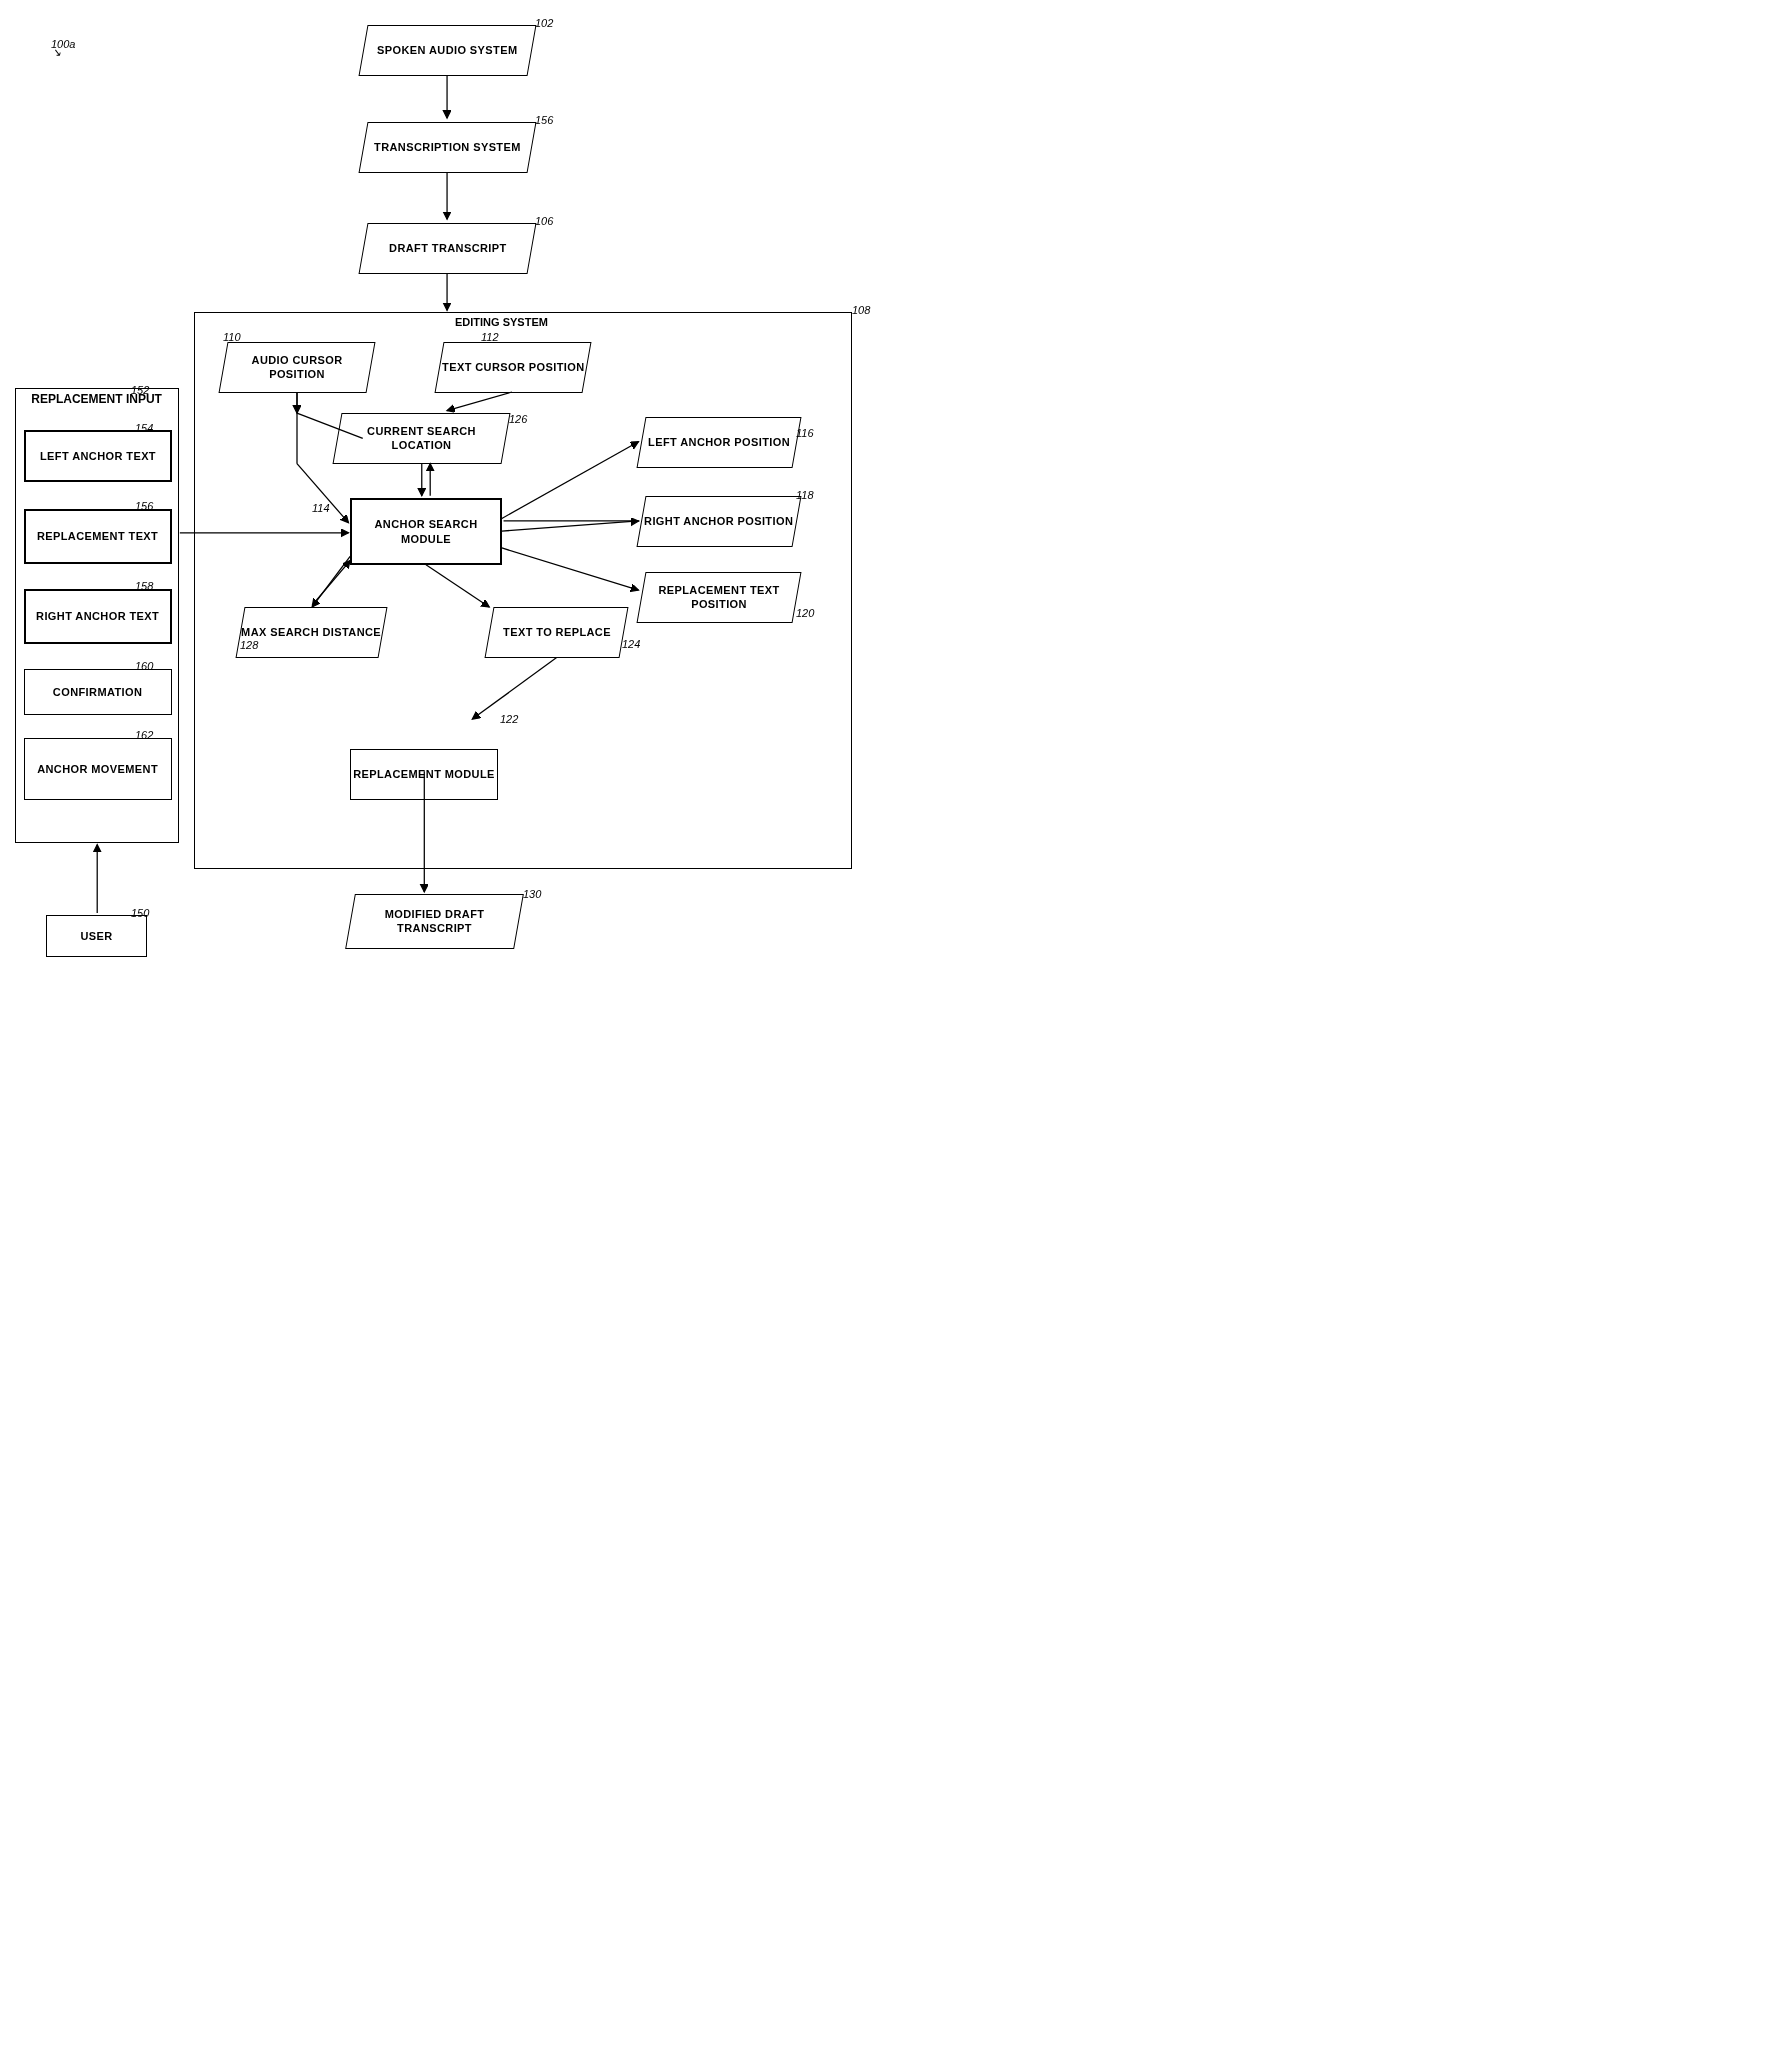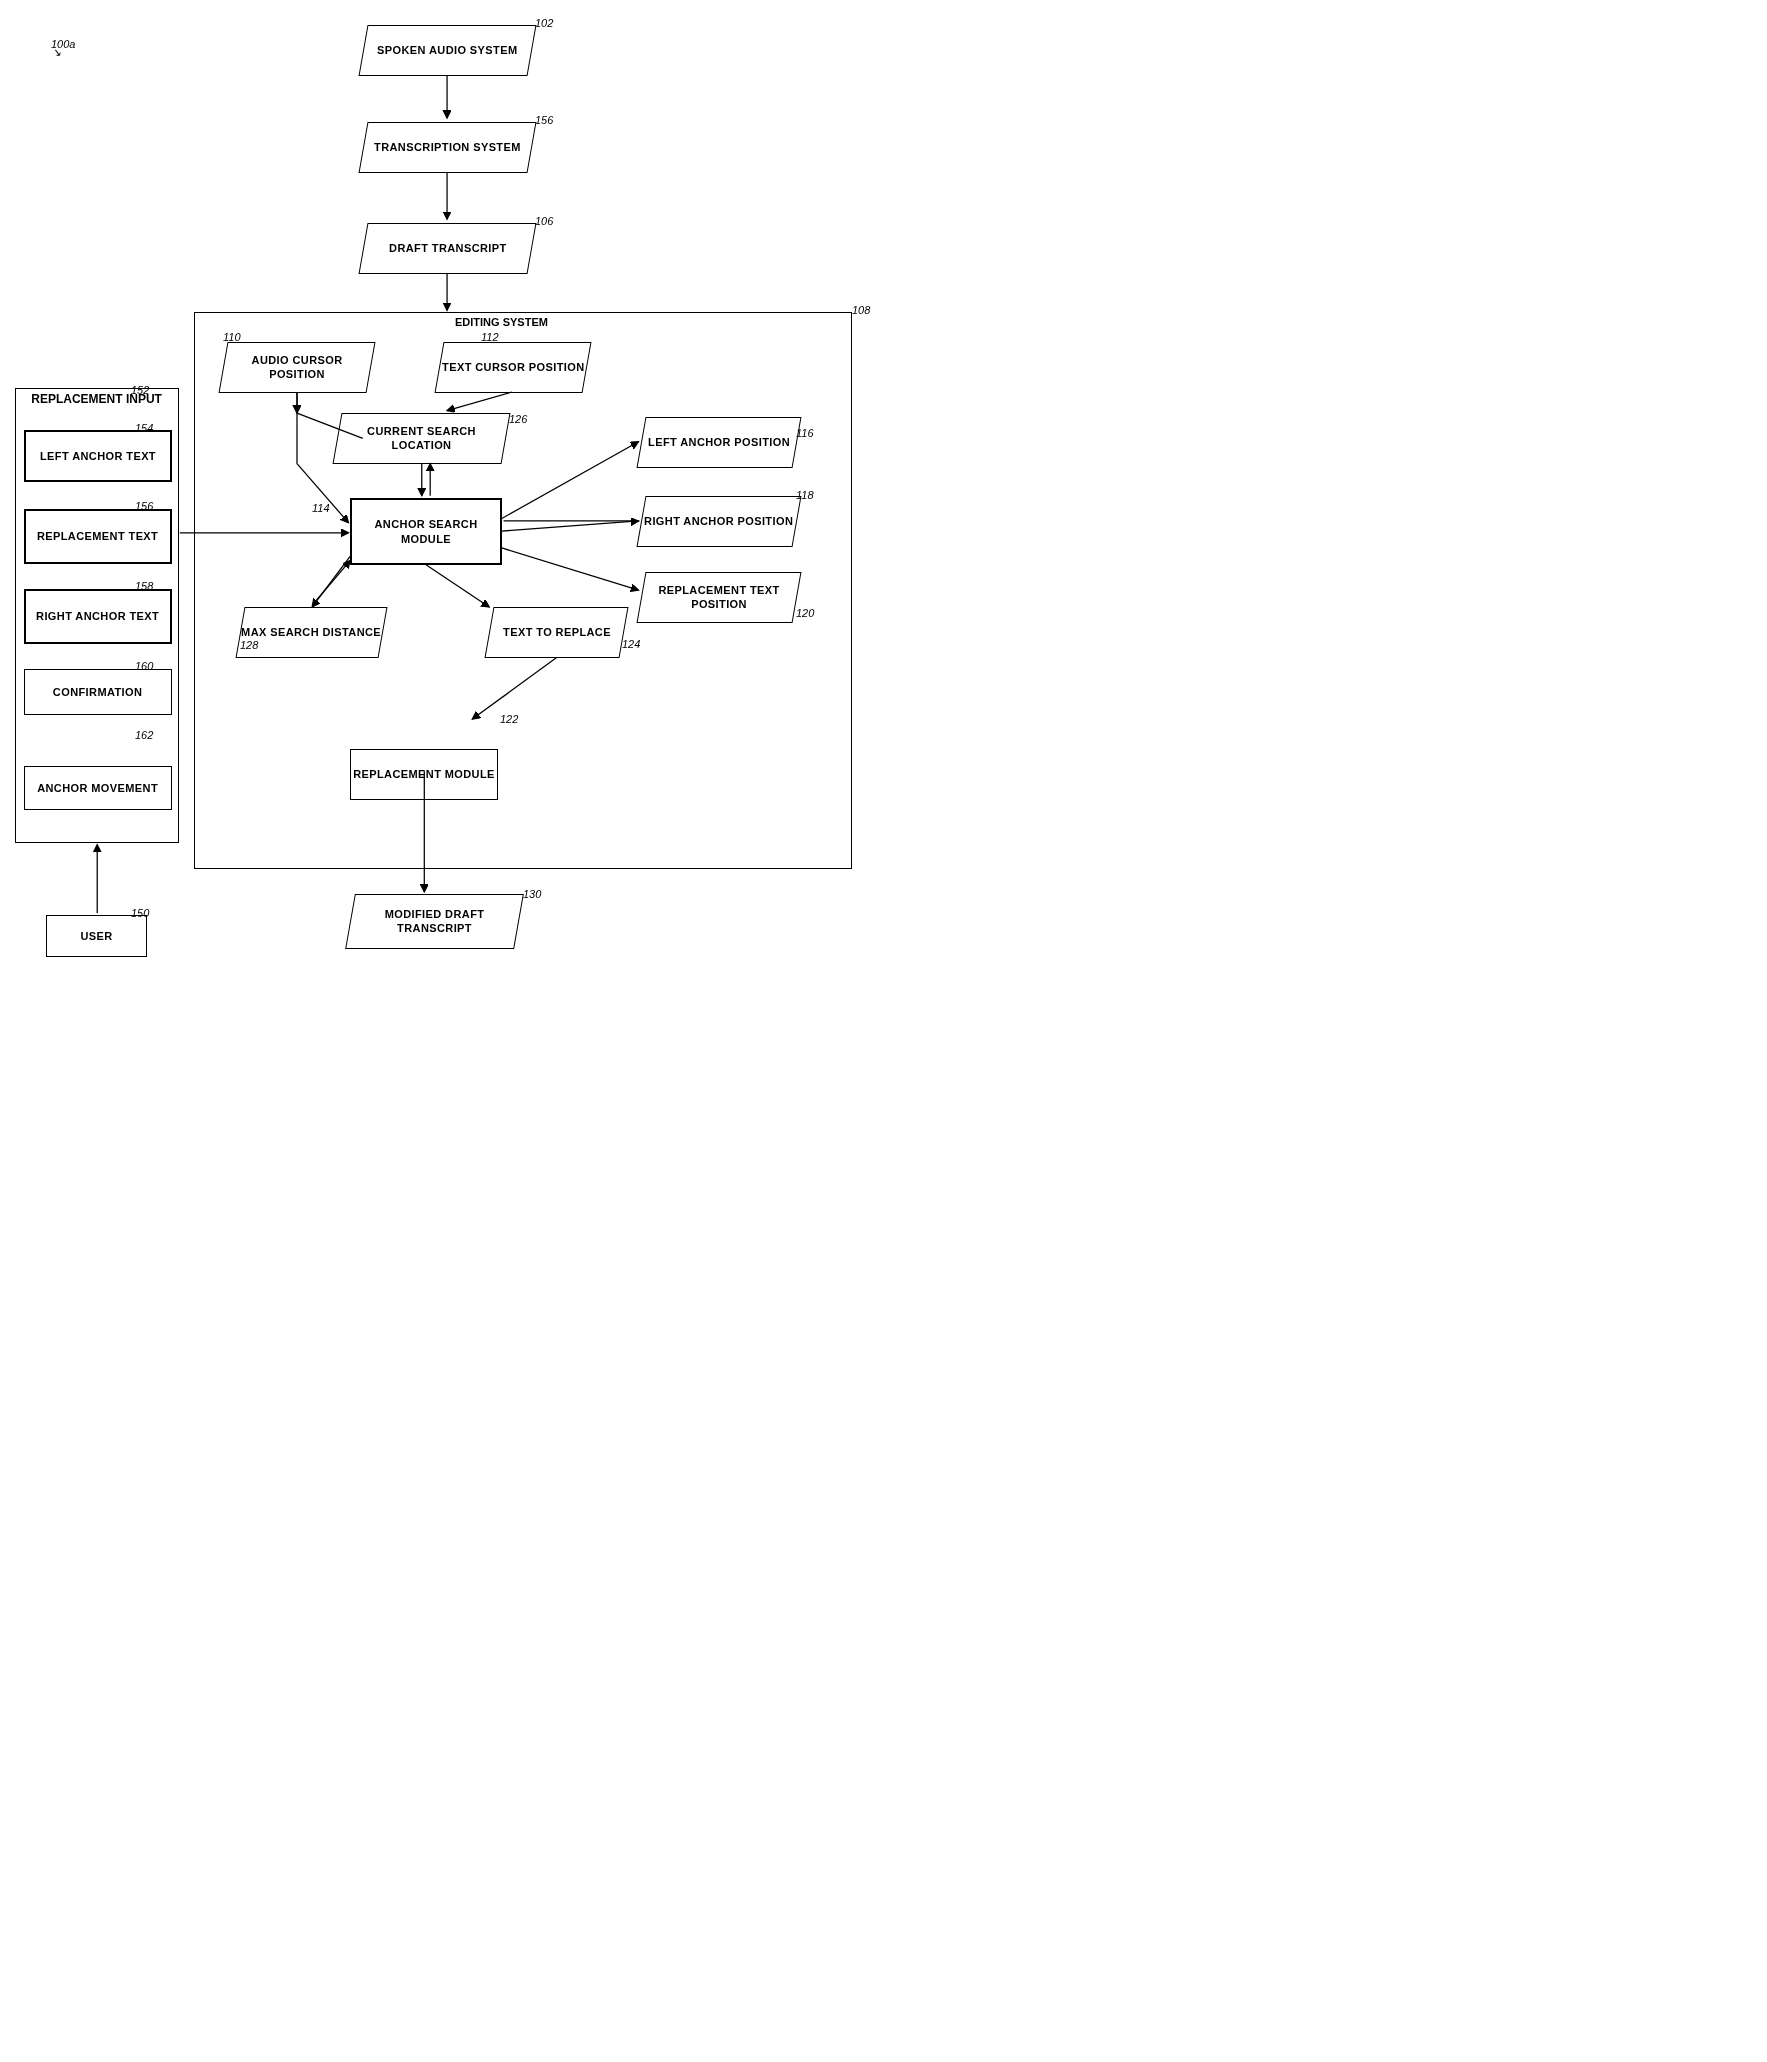--- a/index.html
+++ b/index.html
@@ -191,21 +191,21 @@
     <span>RIGHT ANCHOR
 TEXT</span>
   </div>
   <div class="label-ref" style="left:135px;top:580px;">158</div>
 
   <div class="box" style="left:23.6px;top:669px;width:148px;height:46px;">
     <span>CONFIRMATION</span>
   </div>
   <div class="label-ref" style="left:135px;top:660px;">160</div>
 
-  <div class="box" style="left:23.6px;top:738px;width:148px;height:44px;margin-top:28px;">
+  <div class="box" style="left:23.6px;top:738px;width:148px;height:62px;">
     <span>ANCHOR MOVEMENT</span>
   </div>
   <div class="label-ref" style="left:135px;top:729px;">162</div>
 
   <div class="box" style="left:46px;top:915px;width:101px;height:42px;">
     <span>USER</span>
   </div>
   <div class="label-ref" style="left:131px;top:907px;">150</div>
 
   <svg class="arrows" viewBox="0 0 1048 1223" width="884" height="1031">

